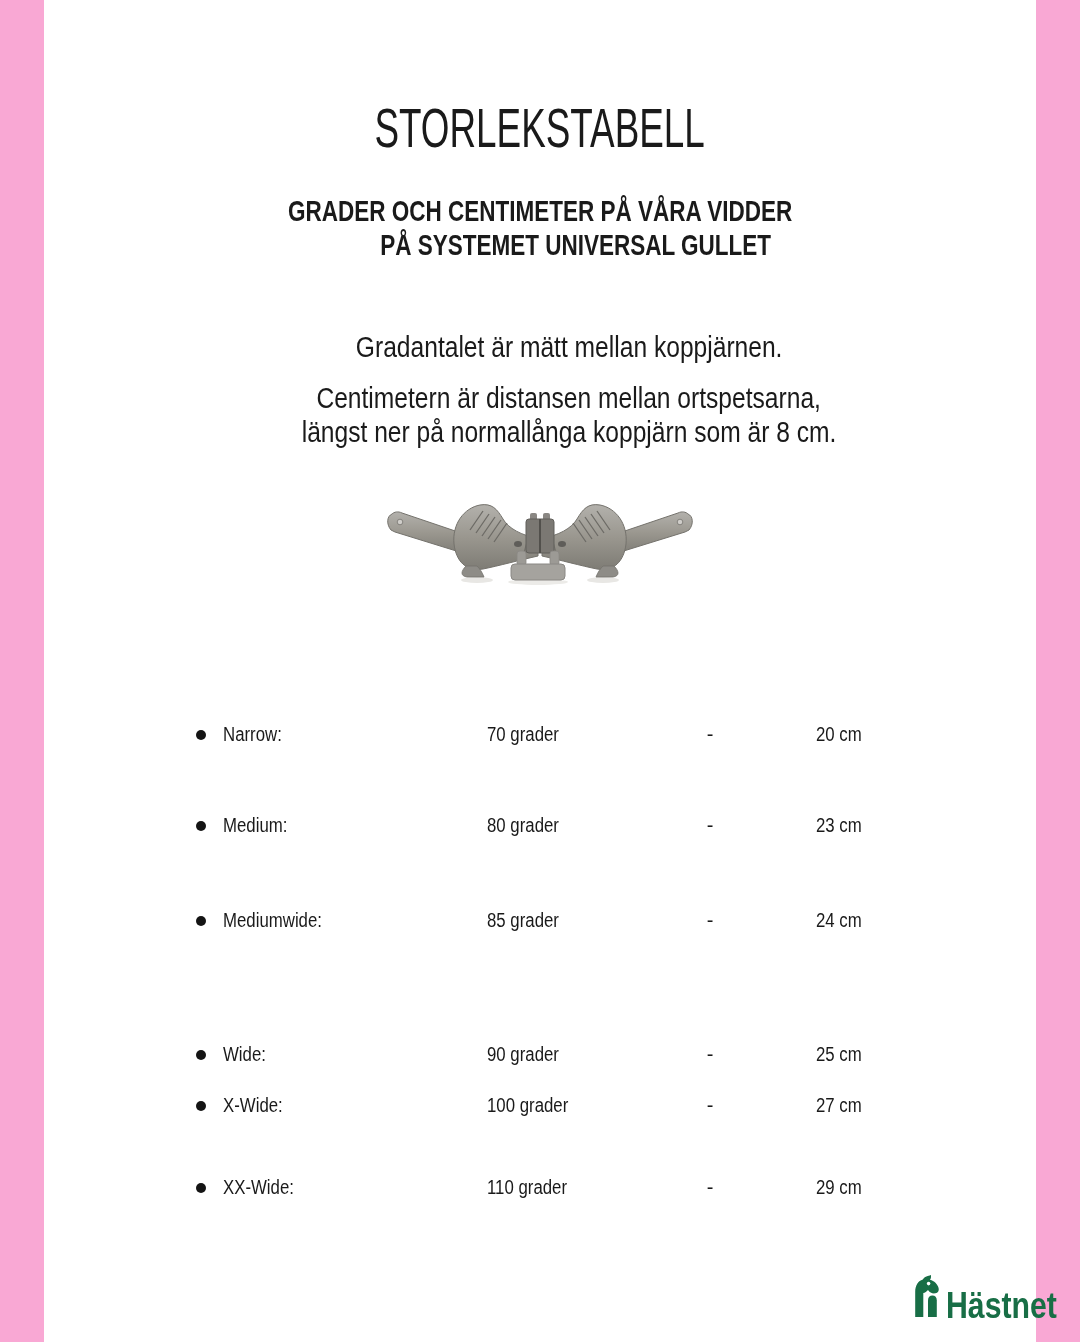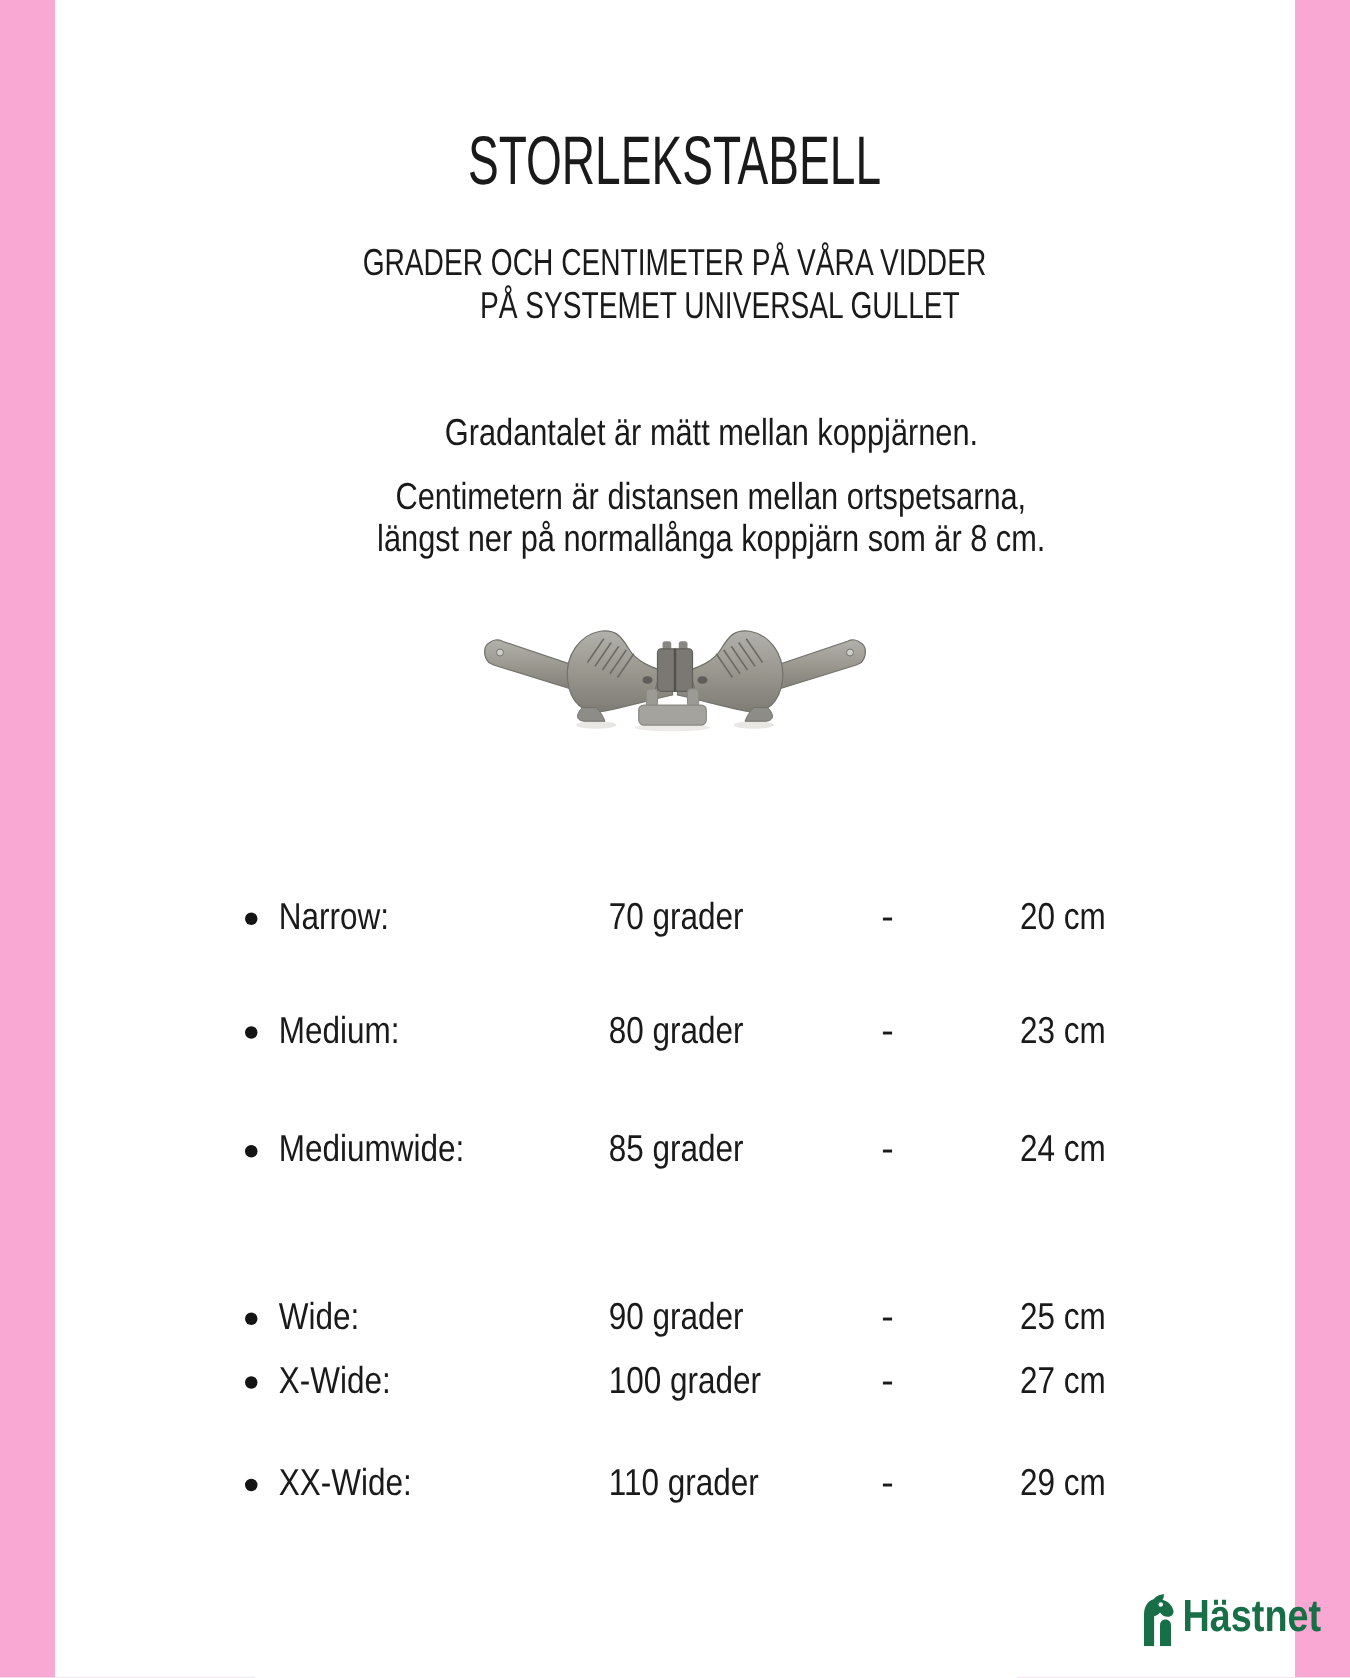--- a/index.html
+++ b/index.html
@@ -9,31 +9,31 @@
     font-family:"Liberation Sans",sans-serif;color:#1a1a1a;
   }
   .paper{position:absolute;left:44px;top:0;width:992px;height:1342px;background:#ffffff;}
   .line{position:absolute;left:0;width:1080px;text-align:center;}
   .cx{display:inline-block;white-space:nowrap;}
   .sx67{transform:scaleX(.67);transform-origin:center top;}
   .sx75{transform:scaleX(.75);transform-origin:center top;}
   .sx82{transform:scaleX(.82);transform-origin:center top;}
   .sx84l{transform:scaleX(.84);transform-origin:left top;}
   .title{top:98px;font-size:55px;line-height:60px;font-weight:400;letter-spacing:0;}
-  .sub{font-size:30px;line-height:34px;font-weight:400;}
+  .sub{font-size:30px;line-height:34px;font-weight:700;}
   .sub1{top:194px;} .sub2{top:228px;padding-left:36px;}
   .para{font-size:30px;line-height:34px;padding-left:29px;}
   .p1{top:330px;} .p2a{top:381px;} .p2b{top:415px;}
   .photo{position:absolute;left:380px;top:492px;width:320px;height:100px;}
-  .row{position:absolute;left:0;width:1080px;height:30px;font-size:30px;line-height:30px;}
+  .row{position:absolute;left:0;width:1080px;height:30px;font-size:20px;line-height:30px;}
   .r0{top:719px;} .r1{top:810px;} .r2{top:905px;} .r3{top:1039px;} .r4{top:1090px;} .r5{top:1172px;}
   .bullet{position:absolute;left:196px;top:11px;width:10px;height:10px;border-radius:50%;background:#141414;}
   .cell{position:absolute;top:0;}
   .c-label{left:223px;} .c-deg{left:487px;} .c-sep{left:700px;width:20px;text-align:center;} .c-cm{left:816px;}
-  .logo{position:absolute;left:913px;top:1275px;display:flex;align-items:flex-start;}
+  .logo{position:absolute;left:913px;top:1275px;display:flex;align-items:flex-end;}
   .logo svg{width:27px;height:42px;display:block;}
   .brand{font-size:36px;line-height:36px;font-weight:700;color:#186e46;margin-left:6px;margin-bottom:-7px;
          display:inline-block;transform:scaleX(.84);transform-origin:left bottom;white-space:nowrap;}
 </style>
 </head>
 <body>
 
 <div class="canvas">
   <div class="paper"></div>
 

